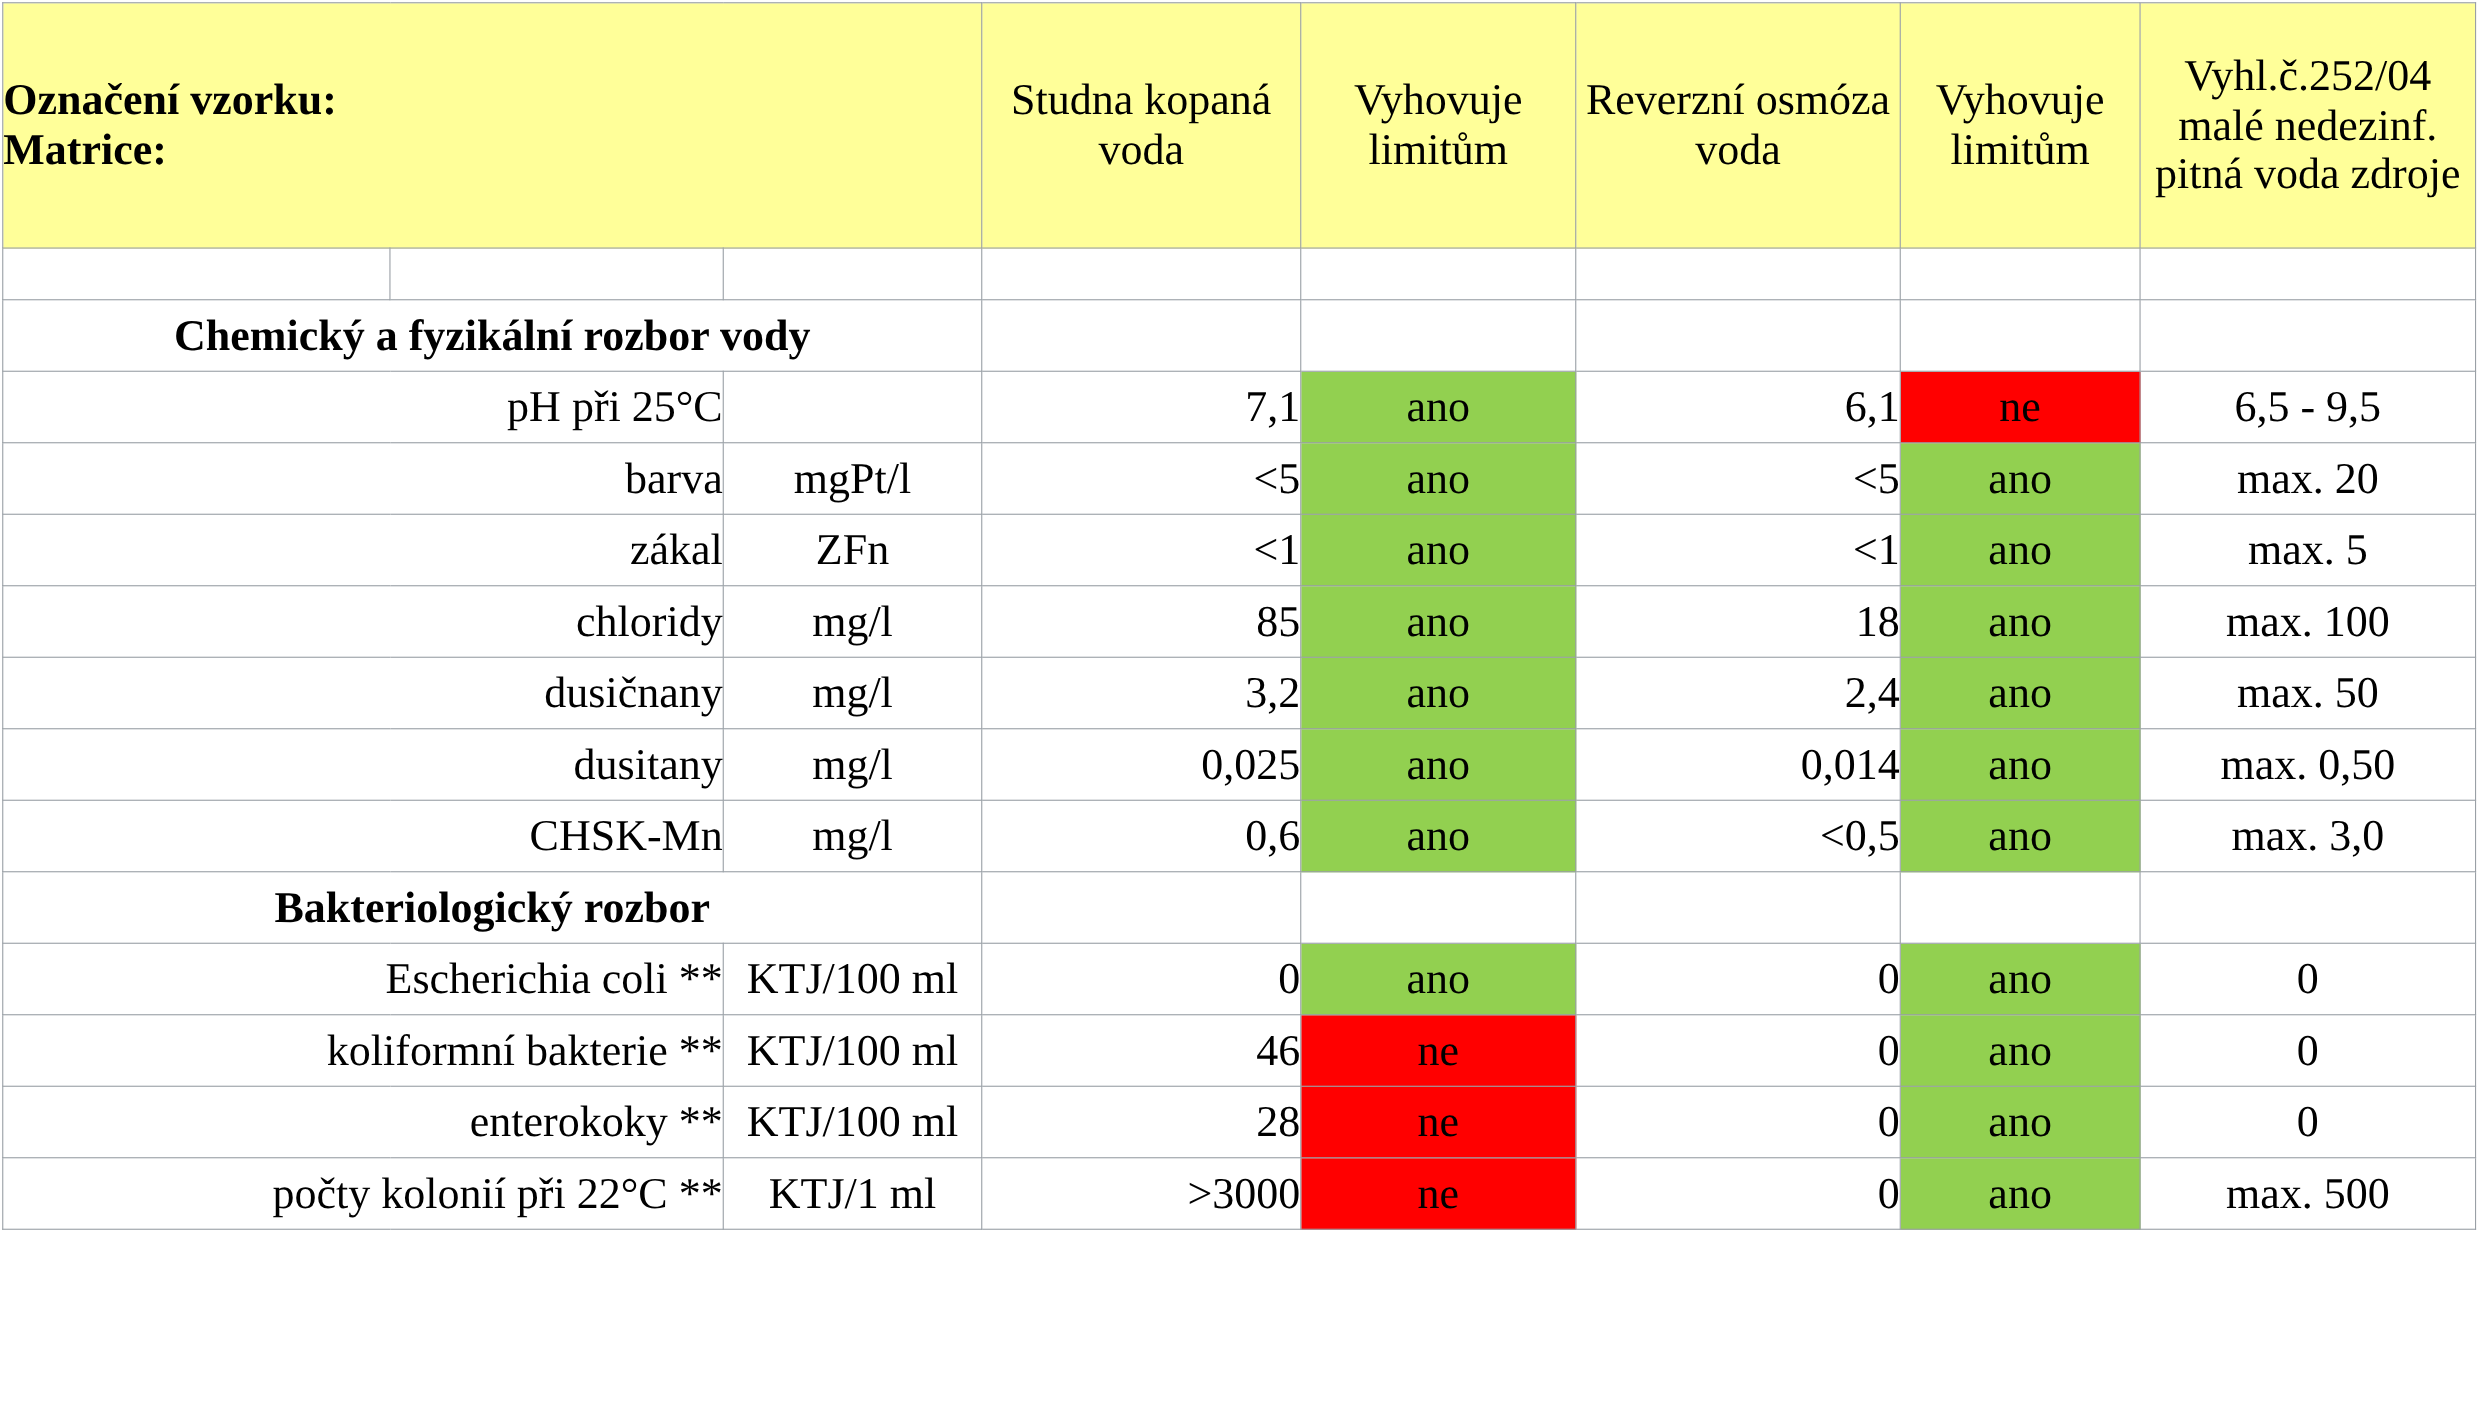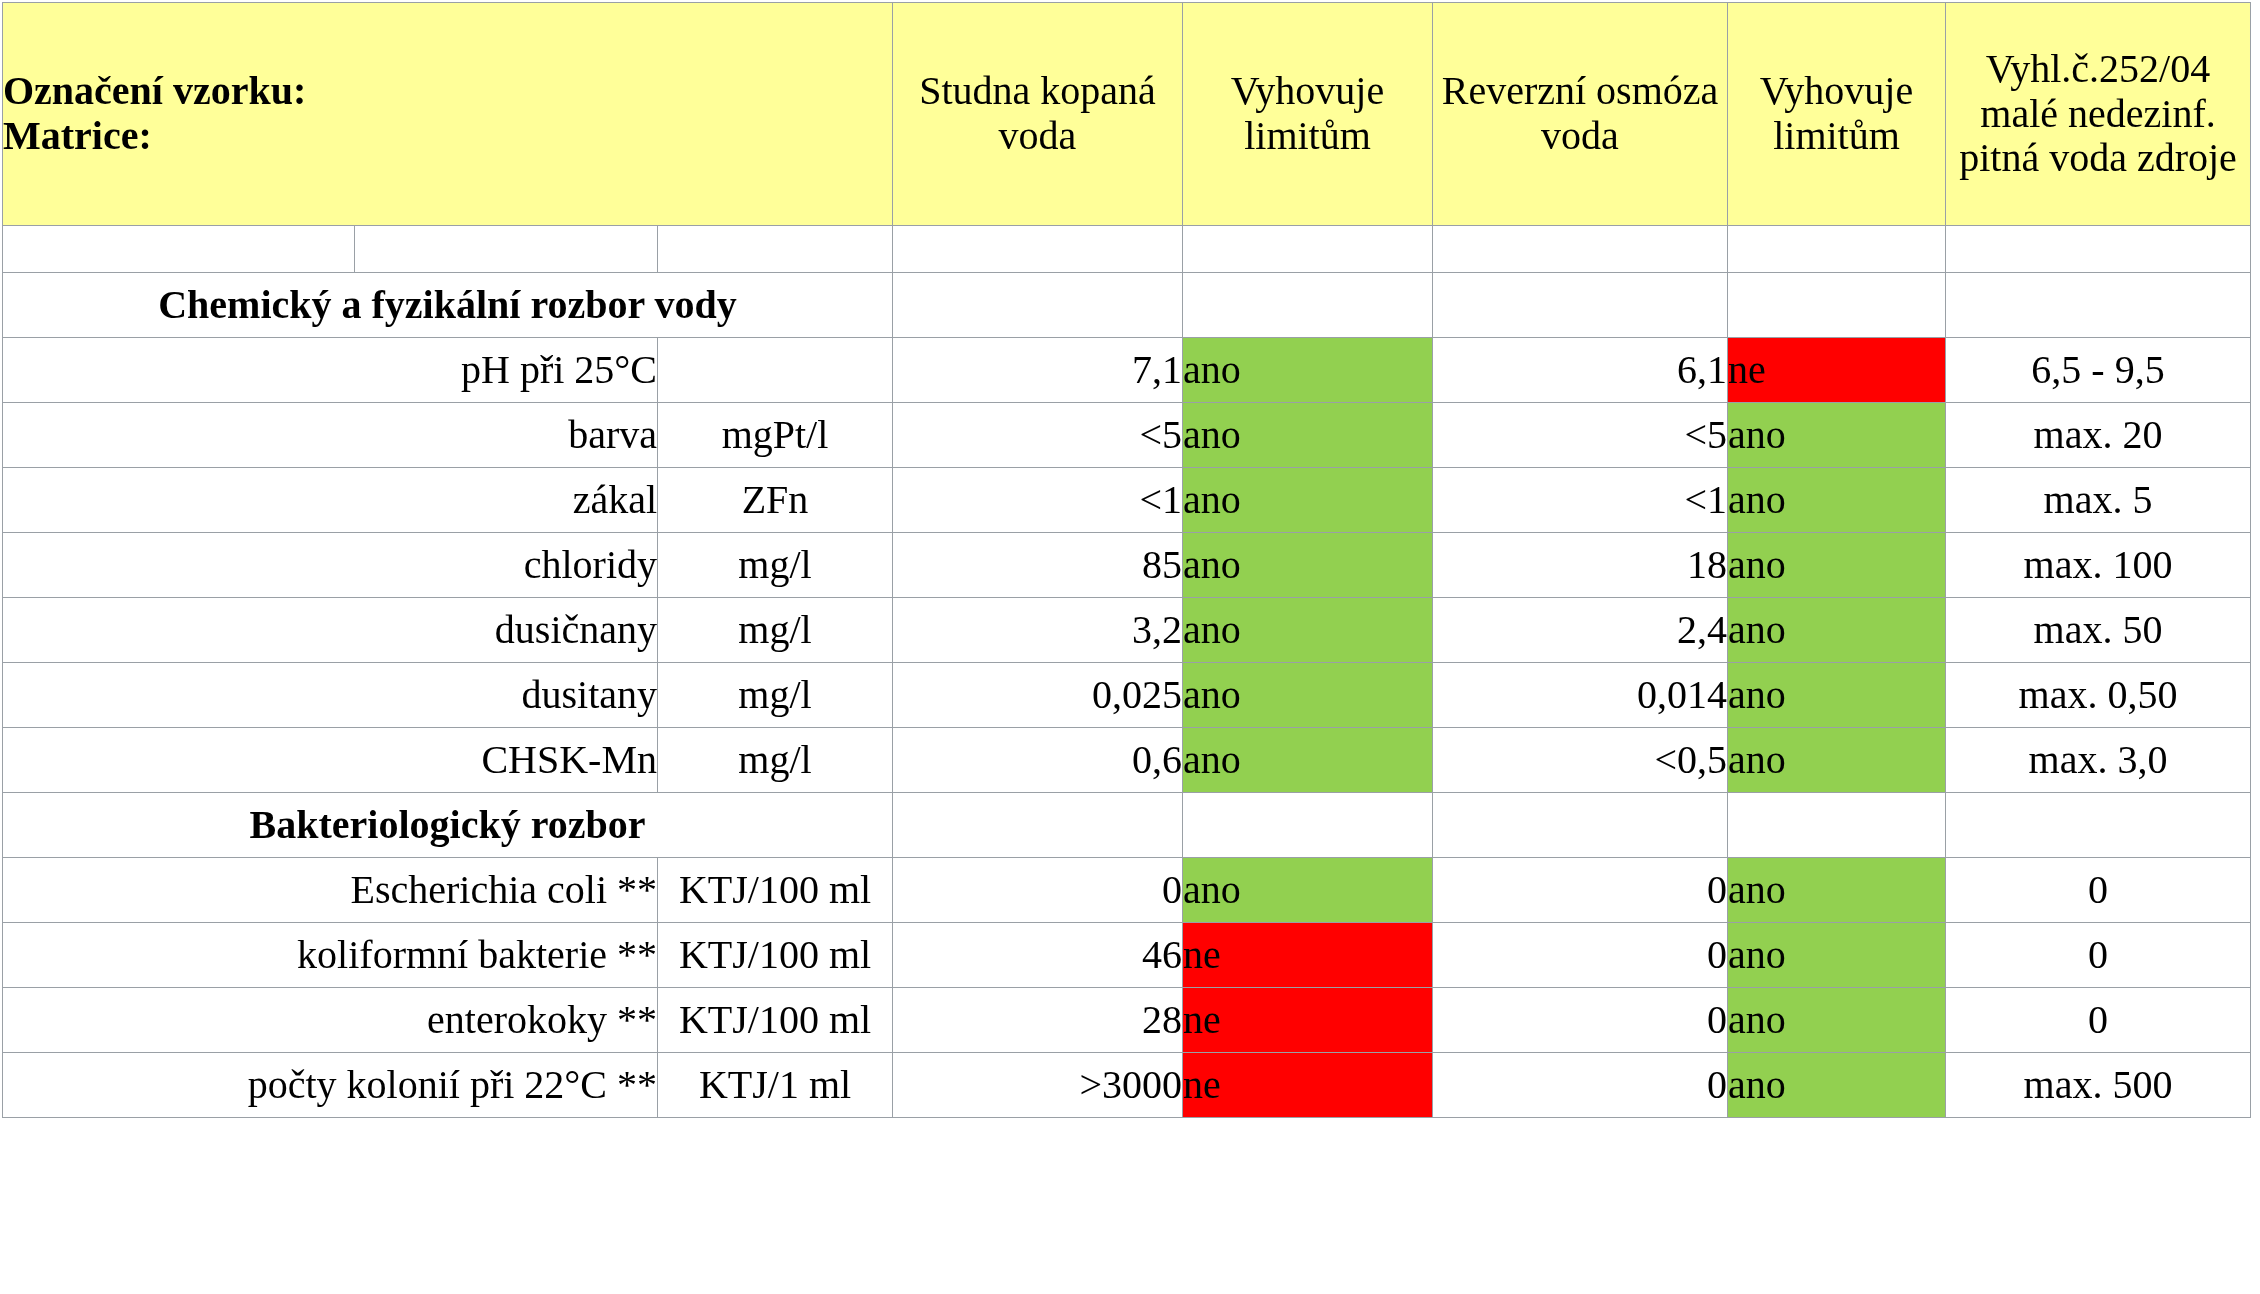--- a/index.html
+++ b/index.html
@@ -89,20 +89,21 @@
     text-align: right;
     font-family: "Liberation Sans", sans-serif;
     font-size: 36px;
   }
   .limit {
     text-align: center;
     font-family: "Liberation Sans", sans-serif;
     font-size: 36px;
   }
   .flag {
+    text-align: center;
     font-family: "Liberation Sans", sans-serif;
     font-size: 36px;
   }
   .flag.yes { background: #92d050; }
   .flag.no  { background: #ff0000; }
 
   .data-row td { height: 64px; }
 </style>
 </head>
 <body>

